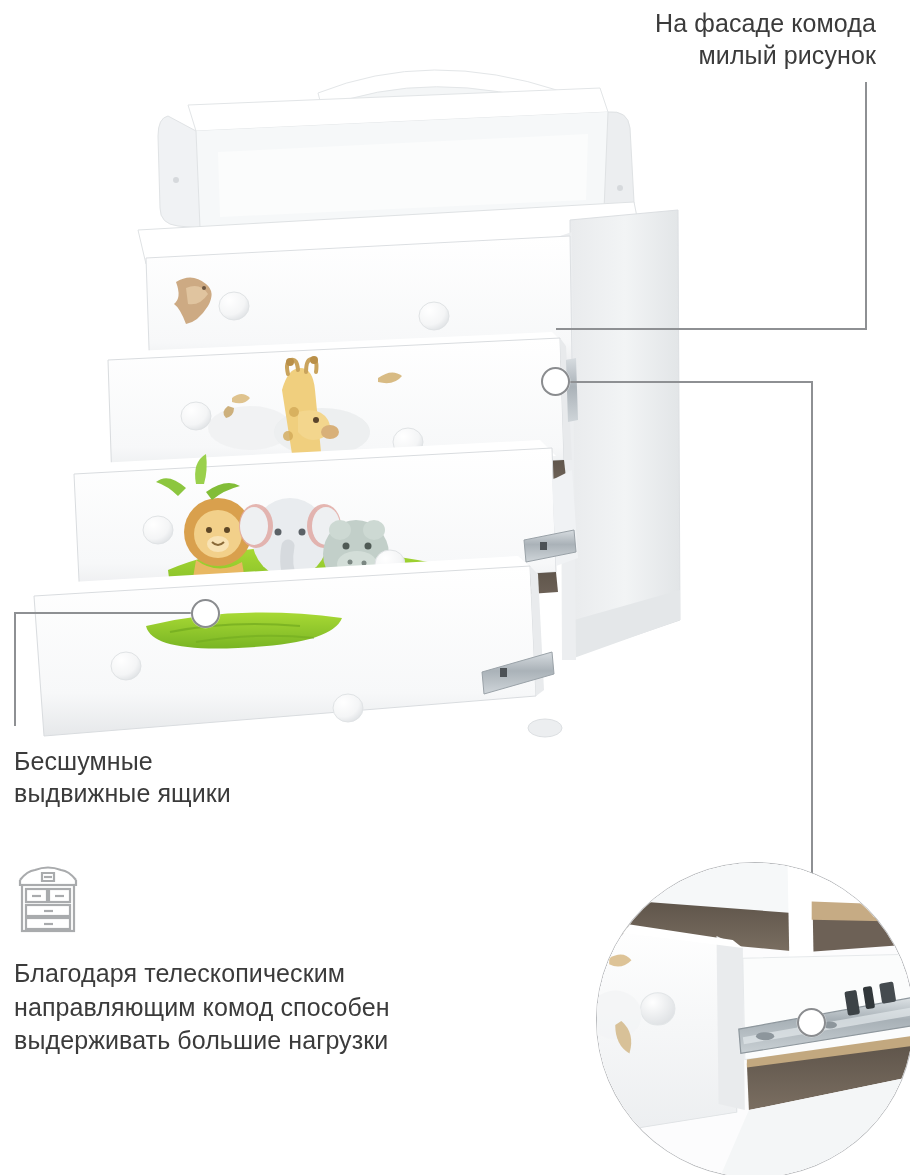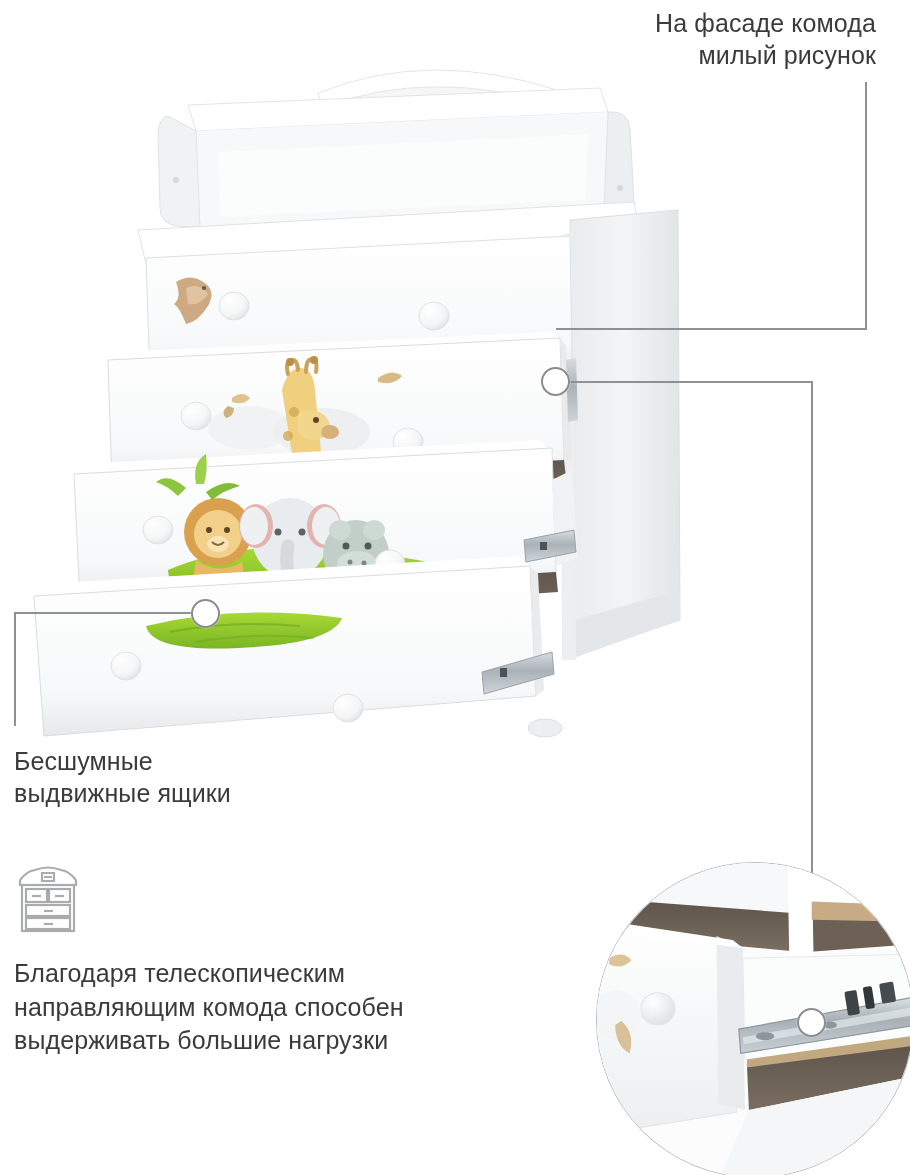--- a/index.html
+++ b/index.html
@@ -275,21 +275,21 @@
   <div class="line-v" style="left:14px; top:612px; height:114px;"></div>
   <div class="dot-marker" style="left:191px; top:599px; width:29px; height:29px;"></div>
 
   <div class="callout-text" id="txt-mid-left">Бесшумные
 выдвижные ящики</div>
 
   <div class="callout-text" id="txt-top-right">На фасаде комода
 милый рисунок</div>
 
   <div class="callout-text" id="txt-bottom-left">Благодаря телескопическим
-направляющим  комода способен
+направляющим  комод способен
 выдерживать большие нагрузки</div>
 
   <div id="dresser-icon">
     <svg viewBox="0 0 62 68" width="62" height="68">
       <g fill="none" stroke="#a9abad" stroke-width="2.2">
 
         <path d="M3 14 Q10 5 18 4 Q31 -1 44 4 Q52 5 59 14"></path>
         <path d="M3 14 L3 20 M59 14 L59 20"></path>
         <line x1="3" y1="19" x2="59" y2="19"></line>
 

